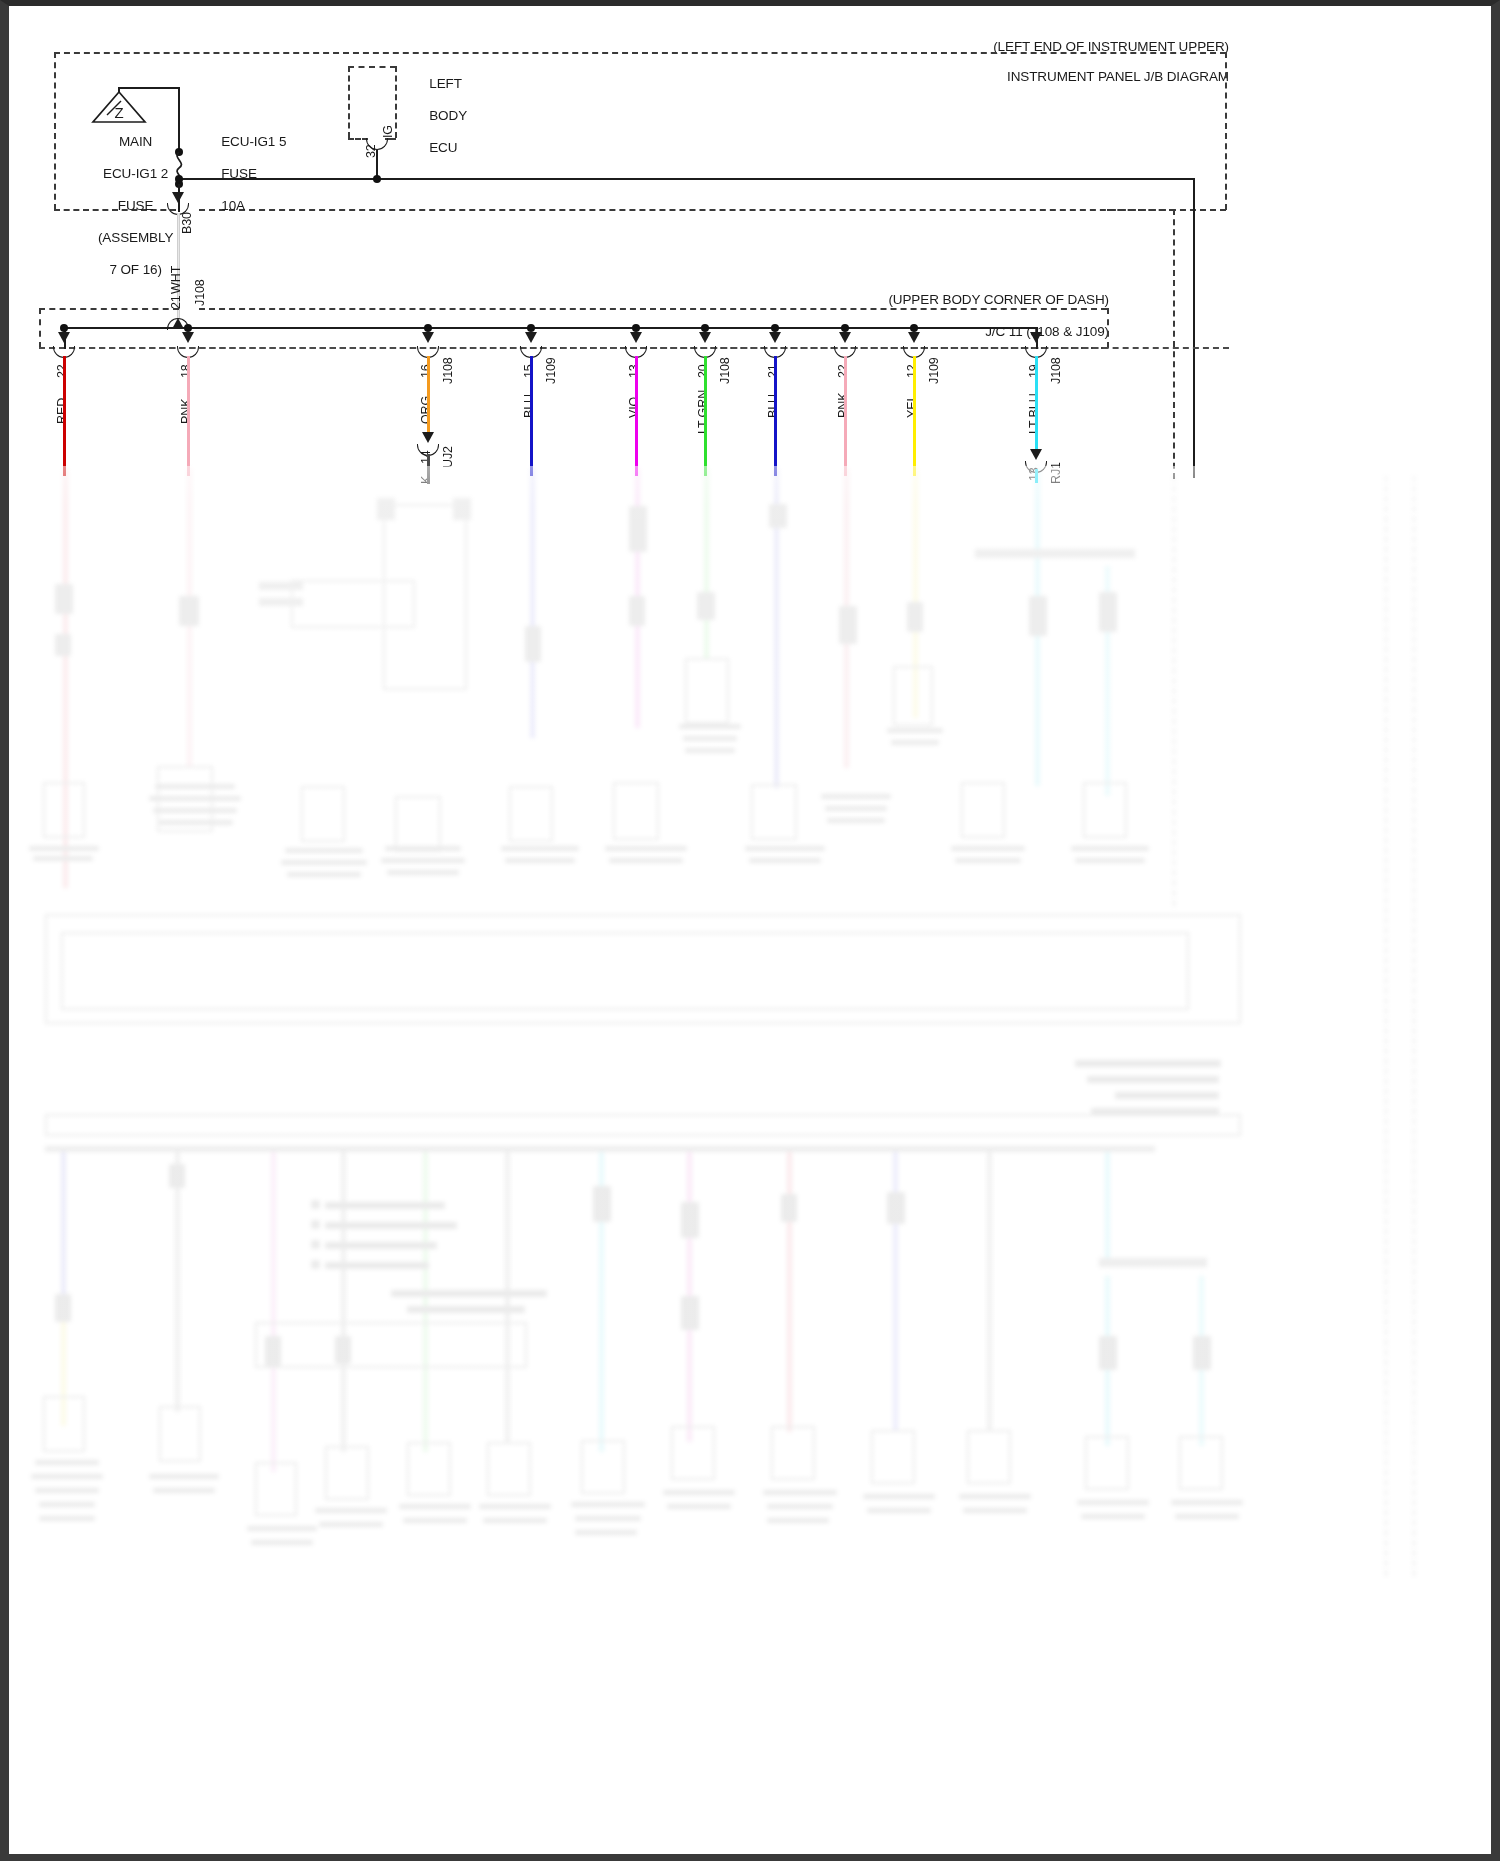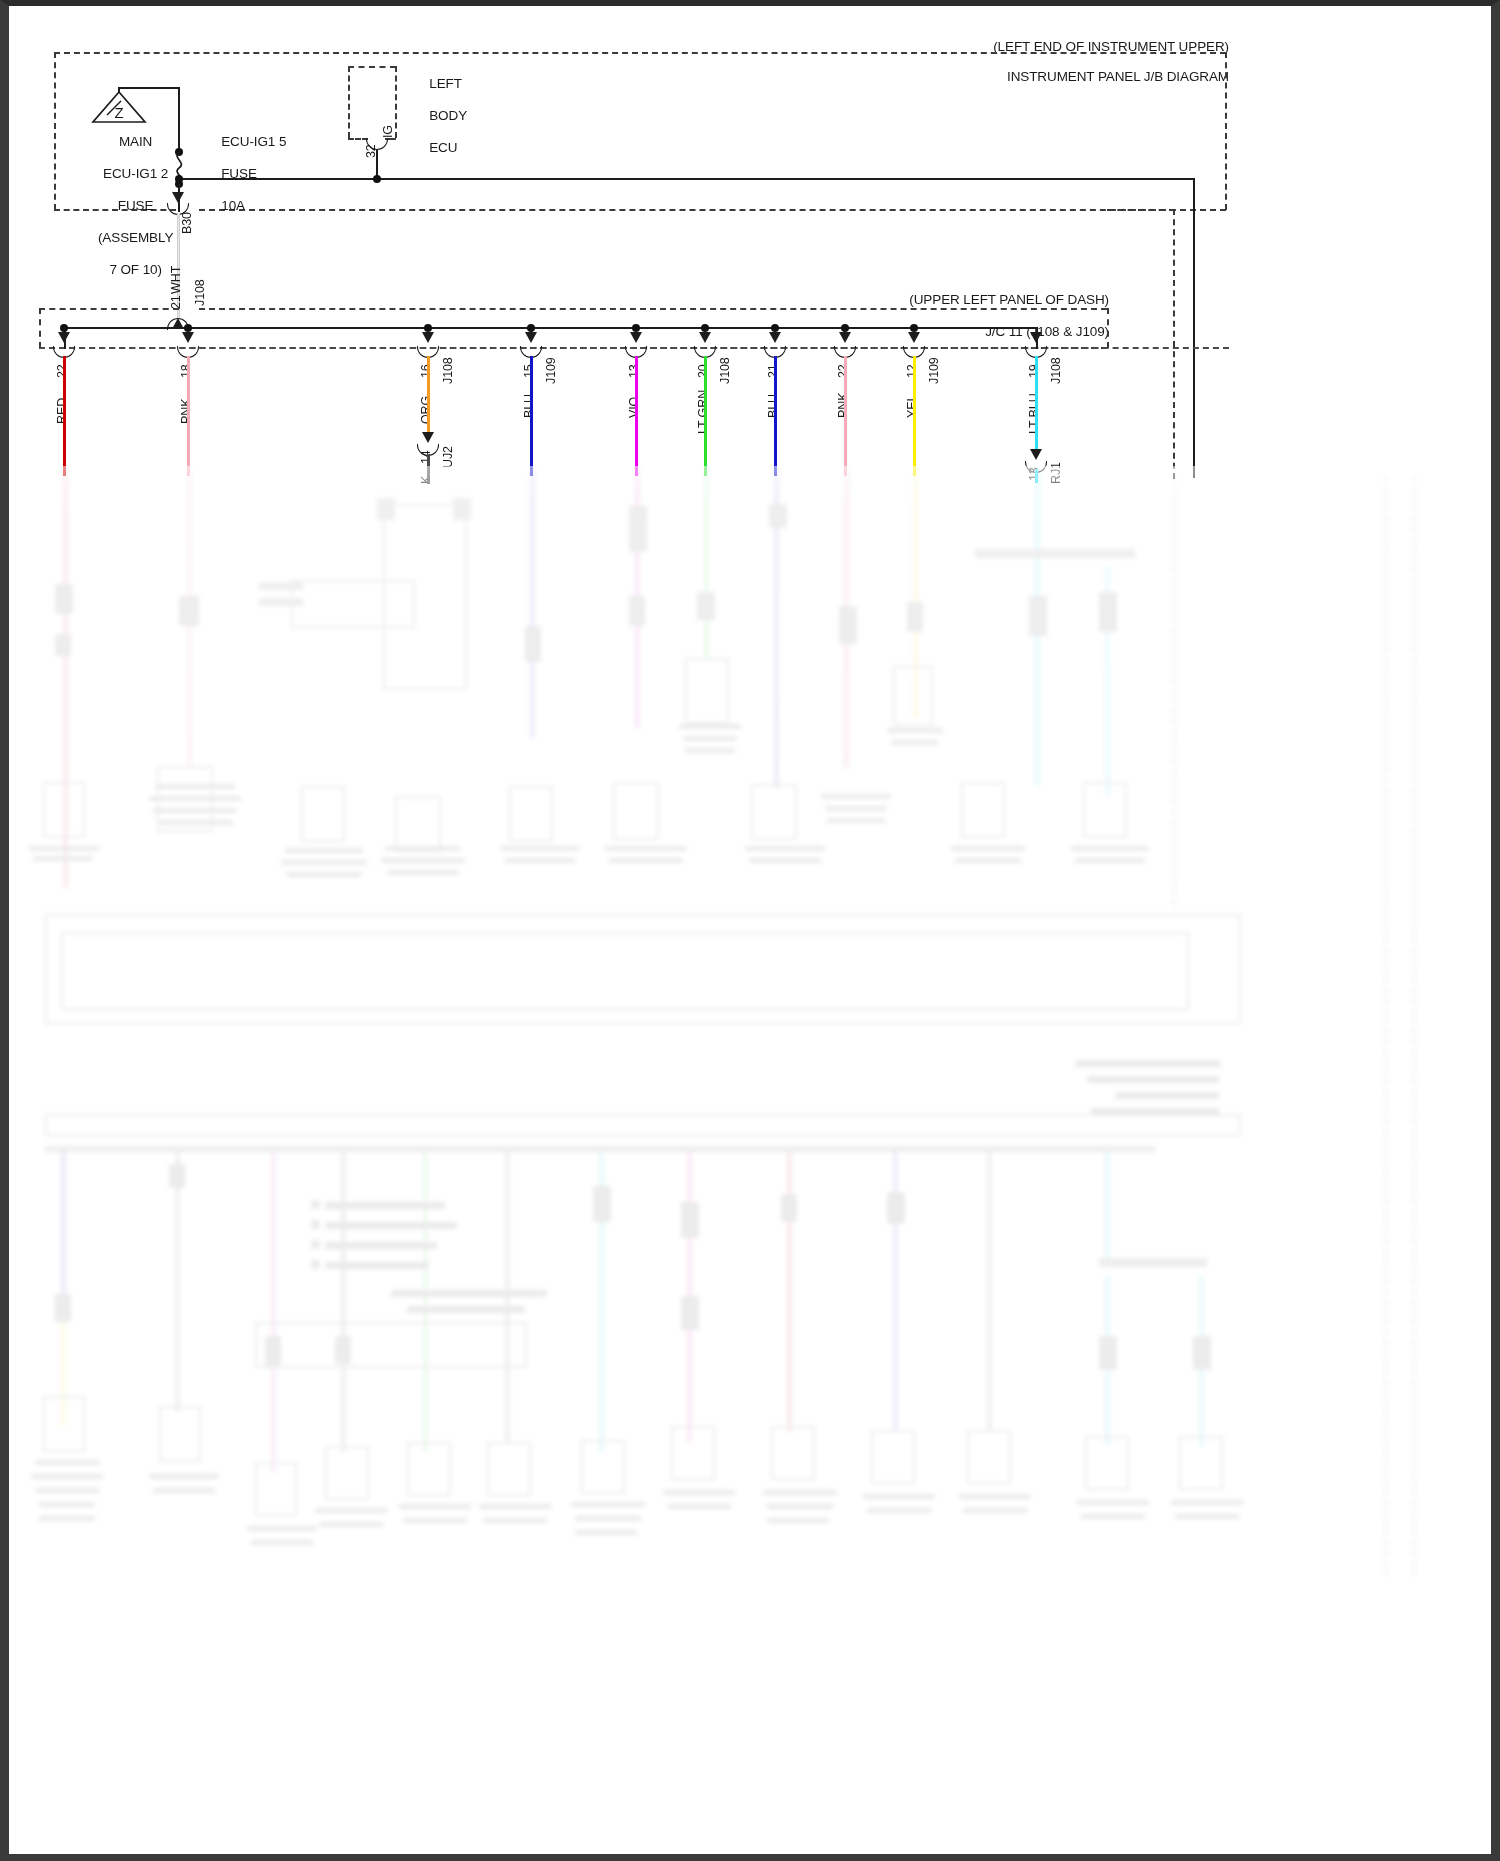--- a/index.html
+++ b/index.html
@@ -386,21 +386,21 @@
           <polygon points="28,2 54,32 2,32" fill="none" stroke="#1c1c1c" stroke-width="1.7"></polygon>
           <line x1="16" y1="25" x2="30" y2="11" stroke="#1c1c1c" stroke-width="1.5"></line>
           <text x="28" y="28" font-family="Liberation Sans, sans-serif" font-size="15" text-anchor="middle" fill="#1c1c1c">Z</text>
         </svg>
       </div>
       <div class="txt" style="left:42px; top:112px; width:140px; text-align:center; font-size:13.5px; line-height:16px;">
         <span>MAIN</span><br>
         <span>ECU-IG1 2</span><br>
         <span>FUSE</span><br>
         <span>(ASSEMBLY</span><br>
-        <span>7 OF 10)</span>
+        <span>7 OF 16)</span>
       </div>
 
       <div class="vline" style="left:109px; top:82px; height:4px;"></div>
       <div class="hline" style="left:109px; top:81px; width:62px;"></div>
 
       <div class="vline" style="left:169px; top:81px; height:65px;"></div>
       <div class="node" style="left:166px; top:142px;"></div>
       <div class="fuse" style="left:160px; top:146px;">
         <svg width="22" height="32" viewBox="0 0 22 32">
           <path d="M10,0 C3,6 18,11 10,16 C3,21 18,26 10,32" fill="none" stroke="#1c1c1c" stroke-width="1.7"></path>
@@ -440,21 +440,21 @@
       <div class="vtxt" style="left:171px; top:228px; font-size:12.5px;">B30</div>
 
       <div class="wire" style="left:167.5px; top:207px; height:105px; background:#e8e8e8; border-left:0.8px solid #cfcfcf; border-right:0.8px solid #cfcfcf;"></div>
       <div class="vtxt" style="left:160px; top:288px; font-size:12.5px;">WHT</div>
       <div class="vtxt" style="left:184px; top:300px; font-size:12.5px;">J108</div>
       <div class="arrow-u" style="left:163px; top:312px;"></div>
       <div class="cup" style="left:158px; top:312px; border-top:1.6px solid #1c1c1c; border-bottom:none; border-radius:11px 11px 0 0;"></div>
       <div class="vtxt" style="left:160px; top:303px; font-size:12.5px;">21</div>
 
       <div class="txt r" style="left:620px; top:270px; width:480px; font-size:13.5px; line-height:16px;">
-        <span>(UPPER LEFT PANEL OF DASH)</span><br>
+        <span>(UPPER BODY CORNER OF DASH)</span><br>
         <span>J/C 11 (J108 &amp; J109)</span>
       </div>
 
       <div class="dash-h" style="left:30px; top:302px; width:140px;"></div>
       <div class="dash-h" style="left:190px; top:302px; width:908px;"></div>
       <div class="dash-v" style="left:30px; top:302px; height:40px;"></div>
       <div class="dash-v" style="left:1098px; top:302px; height:40px;"></div>
       <div class="dash-h" style="left:30px; top:341px; width:1068px;"></div>
 
       <div class="dash-h" style="left:30px; top:341px; width:1190px; border-color:#4a4a4a;"></div>

